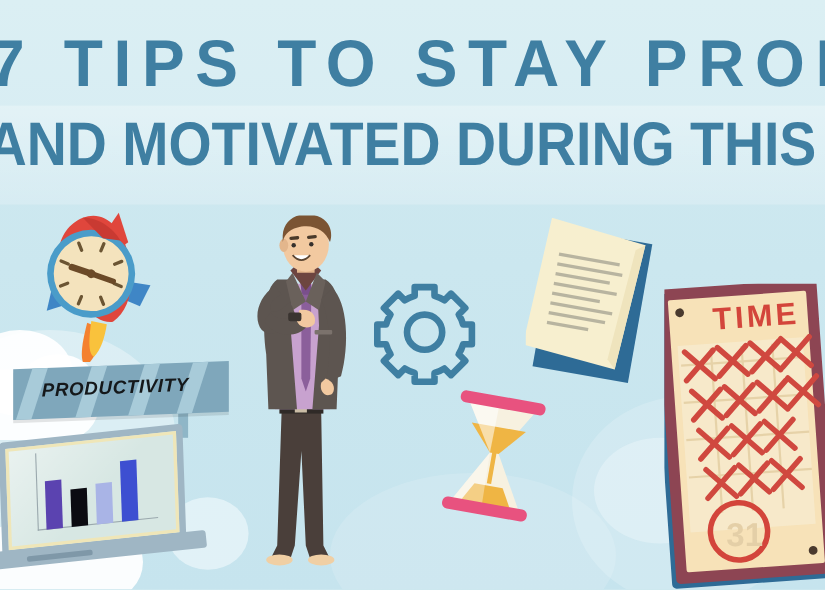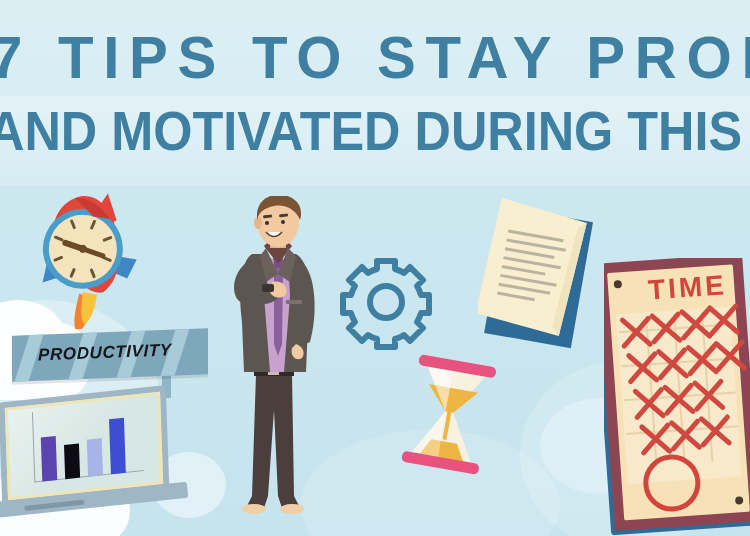--- a/index.html
+++ b/index.html
@@ -363,15 +363,16 @@
           <line x1="66" y1="164" x2="92" y2="190"></line>
             <line x1="92" y1="164" x2="66" y2="190"></line>
           <line x1="96" y1="162" x2="122" y2="188"></line>
             <line x1="122" y1="162" x2="96" y2="188"></line>
         </g>
 
         <circle cx="62" cy="224" r="26" fill="none" stroke="#d3453b" stroke-width="5"></circle>
       </g>
     </svg>
     <div class="cal-title">TIME</div>
+    <div class="cal-31" style="border:none;">31</div>
   </div>
 
 </div>
 
 </body></html>

